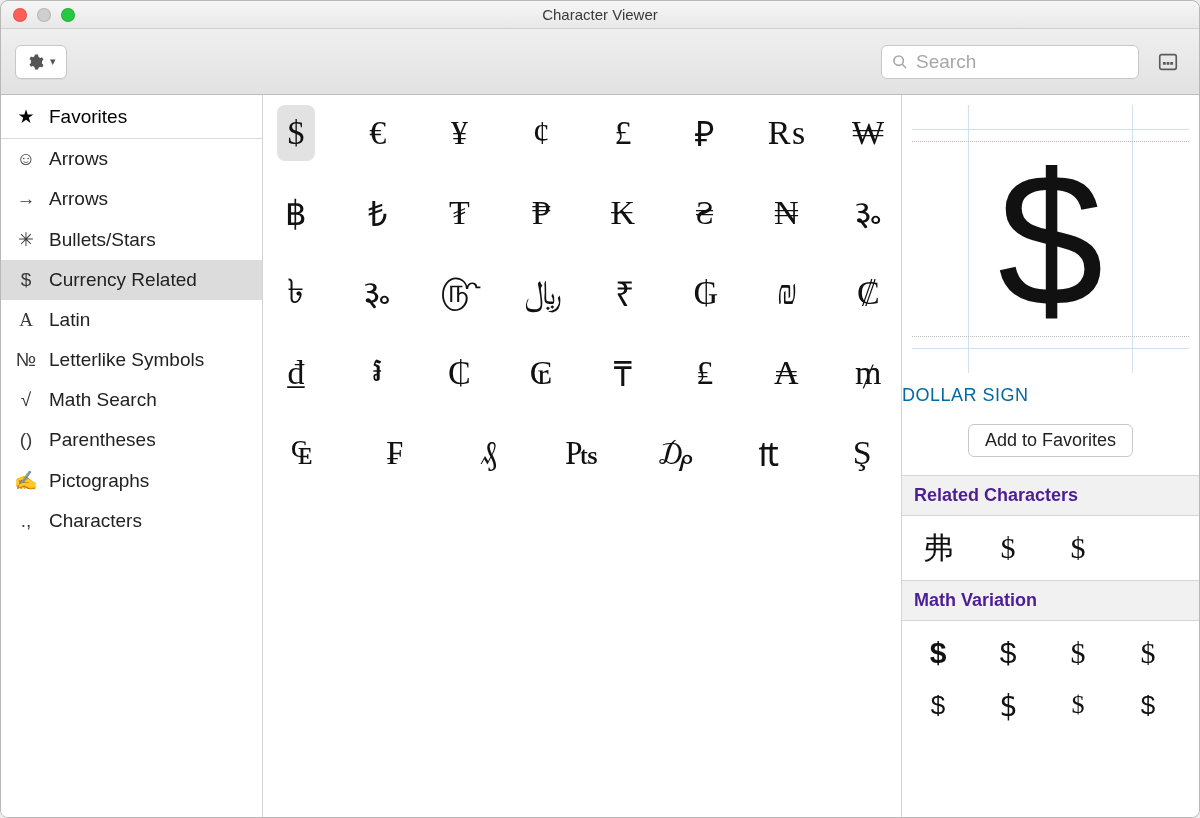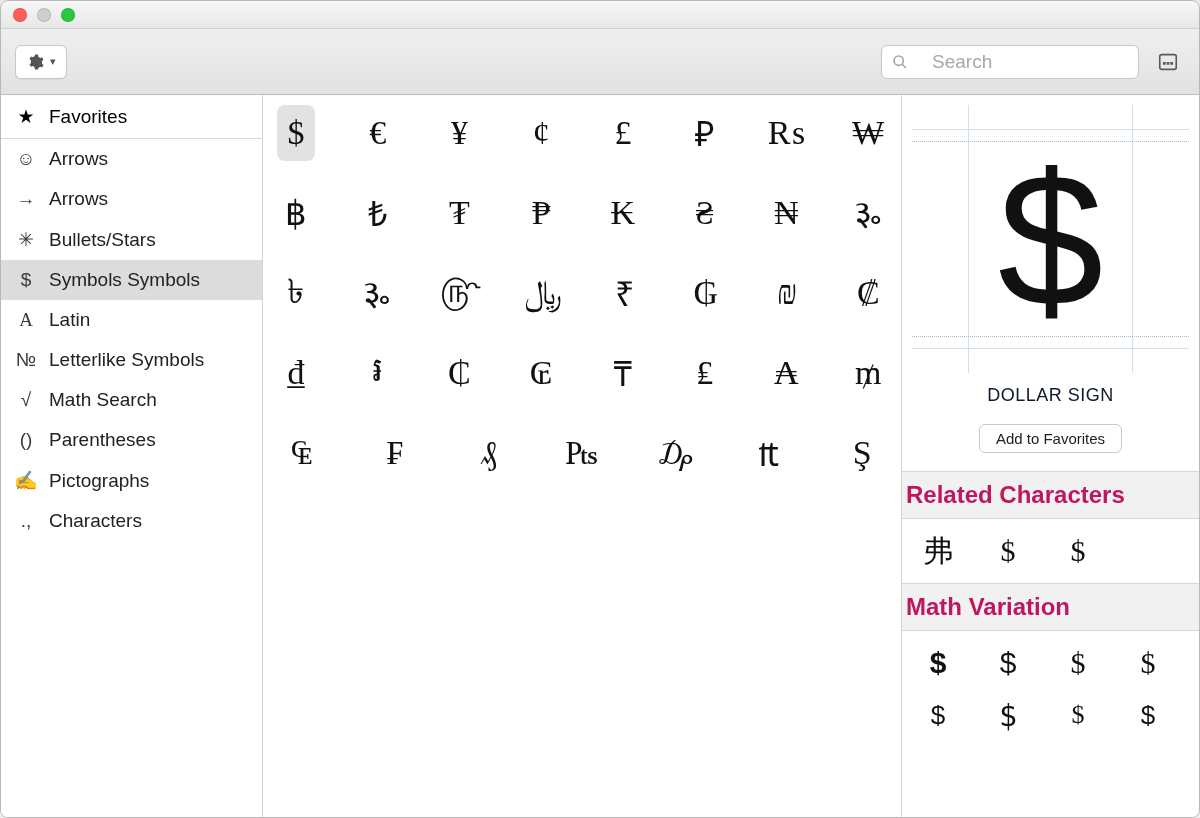--- a/index.html
+++ b/index.html
@@ -15,21 +15,21 @@
   .title { position:absolute; left:0; right:0; text-align:center; font-size:15px; color:#3a3a3a; }
 
   
   .toolbar { height: 66px; display:flex; align-items:center; padding: 0 14px;
     background: linear-gradient(#efefef,#e2e2e2); border-bottom: 1px solid #bdbdbd; gap:12px; }
   .gearbtn { height:34px; padding:0 10px; background:#fff; border:1px solid #c7c7c7; border-radius:6px;
     display:flex; align-items:center; gap:6px; font-size:18px; color:#444; box-shadow:0 1px 0 rgba(0,0,0,.04); }
   .gearbtn .chev { font-size:11px; color:#555; }
   .spacer { flex:1; }
   .search { flex: 0 0 258px; height:34px; background:#fff; border:1px solid #c7c7c7; border-radius:6px;
-    display:flex; align-items:center; padding:0 10px; color:#a8a8a8; gap:24px; font-size:19px;justify-content:center; }
+    display:flex; align-items:center; padding:0 10px; color:#a8a8a8; gap:8px; font-size:19px;justify-content:center; }
   .search input { border:none; outline:none; width:100%; font-size:19px; color:#333; background:transparent; }
   .search input::placeholder { color:#a8a8a8; }
   .collapsebtn { width:34px; height:34px; border:0; background:transparent; display:flex; align-items:center; justify-content:center; }
 
   
   .main { flex:1; display:flex; background:#fff; min-height:0; }
   .sidebar { width: 262px; border-right:1px solid #d4d4d4; display:flex; flex-direction:column; background:#fff; }
   .fav { display:flex; align-items:center; gap:12px; padding: 10px 14px; font-size:19px; border-bottom:1px solid #d9d9d9; }
   .catlist { flex:1; overflow:auto; }
   .cat { display:flex; align-items:center; gap:12px; padding: 9px 14px; font-size:19px; color:#222; }
@@ -44,44 +44,45 @@
   .cell.sel { background:#e2e2e2; }
 
   .detail { width: 298px; border-left:1px solid #d4d4d4; display:flex; flex-direction:column; }
   .preview { height: 288px; position:relative; display:flex; align-items:center; justify-content:center; }
   .glines { position:absolute; inset:10px 10px 10px 10px; }
   .glines::before, .glines::after, .gv1, .gv2, .gh1, .gh2 { position:absolute; background:#cfe0f2; }
   .gv1,.gv2 { top:0; bottom:0; width:1px; }
   .gh1,.gh2 { left:0; right:0; height:1px; }
   .bigchar { font-size: 190px; font-family: "Helvetica Neue", Arial, sans-serif; color:#111; position:relative; z-index:1; }
   .dotline { position:absolute; left:10px; right:10px; border-top:1px dotted #b9b9b9; }
-  .charname { text-align:center; font-size:18px; letter-spacing:.5px; color:#0f172a; margin-top:2px; }
-  .addfav { margin: 18px auto 18px; padding: 5px 16px; font-size:15px; background:#fff; border:1px solid #c9c9c9; border-radius:6px; color:#222; }
-
-  .sectionhdr { background:#f1f1f1; border-top:1px solid #d6d6d6; border-bottom:1px solid #d6d6d6; padding:9px 4px;
-    font-size:24px; font-weight:600; color:#be185d; }
+  .charname { font-size:18px; letter-spacing:.5px; color:#0369a1; margin-top:2px; }
+  .addfav { margin: 18px auto 18px; padding: 5px 16px; font-size:18px; background:#fff; border:1px solid #c9c9c9; border-radius:6px; color:#222; }
+
+  .sectionhdr { background:#f1f1f1; border-top:1px solid #d6d6d6; border-bottom:1px solid #d6d6d6; padding:9px 12px;
+    font-size:18px; font-weight:600; color:#4c1d95; }
   .smrow { display:flex; gap:30px; padding:12px 16px; }
   .sm { width:40px; height:40px; display:flex; align-items:center; justify-content:center; font-size:30px; color:#111; }
   .sm.serif { font-family: "Times New Roman", serif; }
   .sm.bold { font-weight:700; }
   .sm.mono { font-family: Menlo, monospace; }
   .sm.small { font-size:26px; }
   .sm.outline { font-family: Georgia, serif; font-weight:400; }
 
   svg { display:block; }
 </style>
 </head>
 <body>
 
 <div class="titlebar">
   <div class="traffic">
     <div class="dot r"></div>
     <div class="dot y"></div>
     <div class="dot g"></div>
   </div>
+  <div class="title">Character Viewer</div>
 </div>
 
 <div class="toolbar">
   <button class="gearbtn">
     <span>
       <svg width="18" height="18" viewBox="0 0 24 24" fill="#555">
           <path d="M12 8a4 4 0 1 0 0 8 4 4 0 0 0 0-8zm9.4 4a7.6 7.6 0 0 0-.1-1.3l2.1-1.6-2-3.4-2.5 1a7.7 7.7 0 0 0-2.2-1.3L16 2h-4l-.7 2.4a7.7 7.7 0 0 0-2.2 1.3l-2.5-1-2 3.4 2.1 1.6A7.6 7.6 0 0 0 6.6 12c0 .4 0 .9.1 1.3l-2.1 1.6 2 3.4 2.5-1c.7.5 1.4 1 2.2 1.3L12 22h4l.7-2.4c.8-.3 1.5-.8 2.2-1.3l2.5 1 2-3.4-2.1-1.6c.1-.4.1-.9.1-1.3z"></path>
         </svg>
     </span>
     <span class="chev">▾</span>
@@ -121,21 +122,21 @@
         <div class="cat">
           <span class="ico">→</span>
           <span>Arrows</span>
         </div>
         <div class="cat">
           <span class="ico">✳</span>
           <span>Bullets/Stars</span>
         </div>
         <div class="cat sel">
           <span class="ico">$</span>
-          <span>Symbols Symbols</span>
+          <span>Currency Related</span>
         </div>
         <div class="cat">
           <span class="ico" style="font-family: &quot;Times New Roman&quot;, serif;">A</span>
           <span>Latin</span>
         </div>
         <div class="cat">
           <span class="ico">№</span>
           <span>Letterlike Symbols</span>
         </div>
         <div class="cat">

